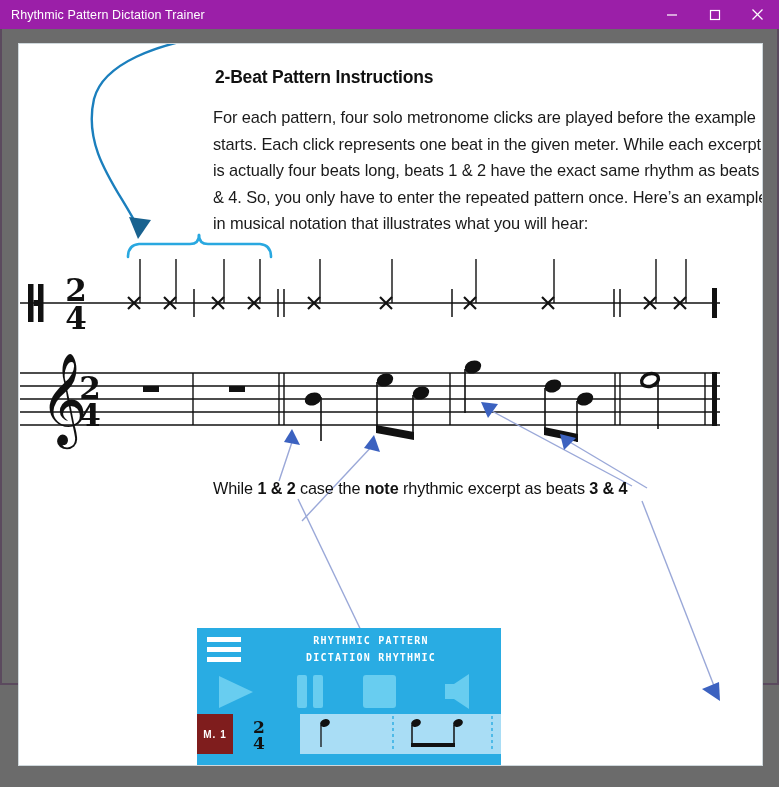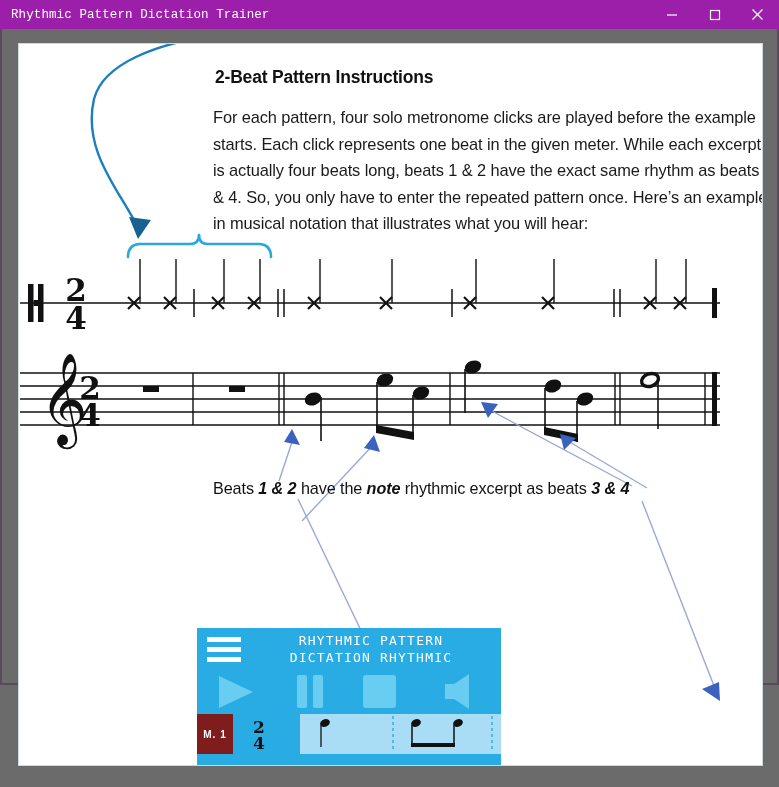--- a/index.html
+++ b/index.html
@@ -23,21 +23,21 @@
     left: 0; top: 0;
     width: 779px;
     height: 29px;
     background: #9b1fa8;
     display: flex;
     align-items: center;
   }
   .titlebar-text {
     color: #ffffff;
     font-size: 12.5px;
-    font-family: Liberation Mono, monospace;
+    font-family: Liberation Sans, sans-serif;
     margin-left: 11px;
     letter-spacing: 0.1px;
     white-space: nowrap;
   }
   .win-controls {
     position: absolute;
     right: 0; top: 0;
     height: 29px;
     display: flex;
   }
@@ -102,21 +102,21 @@
   }
   .beats-line {
     position: absolute;
     left: 211px;
     top: 478px;
     font-size: 16.2px;
     color: #111111;
     letter-spacing: -0.1px;
     white-space: nowrap;
   }
-  .beats-line b { font-weight: bold; font-style: italic; }
+  .beats-line b { font-weight: bold; }
   .para-sub {
     position: absolute;
     left: 384px;
     top: 514px;
     width: 320px;
     font-size: 16.2px;
     line-height: 25.5px;
     color: #1a1a1a;
     letter-spacing: -0.1px;
   }
@@ -139,22 +139,22 @@
     overflow: hidden;
   }
   .mock-title {
     position: absolute;
     left: 52px;
     top: 4px;
     width: 244px;
     text-align: center;
     color: #ffffff;
     font-family: "DejaVu Sans Mono", monospace;
-    font-size: 13px;
-    font-weight: normal;
+    font-size: 10px;
+    font-weight: bold;
     line-height: 17px;
     letter-spacing: 1.2px;
   }
   .mock-hamburger {
     position: absolute;
     left: 10px;
     top: 9px;
     width: 34px;
     height: 24px;
   }
@@ -390,21 +390,21 @@
 
             <line x1="296" y1="498" x2="388" y2="690" stroke="#9aa8d8" stroke-width="1.4"></line>
             <polygon points="392,700 372,685 390,680" fill="#3c62c0"></polygon>
 
             <line x1="640" y1="500" x2="714" y2="690" stroke="#9aa8d8" stroke-width="1.4"></line>
             <polygon points="718,700 700,688 717,681" fill="#3c62c0"></polygon>
           </g>
         </svg>
 
         <div class="beats-line">
-          <span>Beats </span><b>1 &amp; 2</b><span> have the </span><b>note</b><span> rhythmic excerpt as beats </span><b>3 &amp; 4</b>
+          <span>While </span><b>1 &amp; 2</b><span> case the </span><b>note</b><span> rhythmic excerpt as beats </span><b>3 &amp; 4</b>
         </div>
 
 
         <div class="mock">
           <div class="mock-hamburger">
             <i></i>
             <i></i>
             <i></i>
           </div>
           <div class="mock-title">

